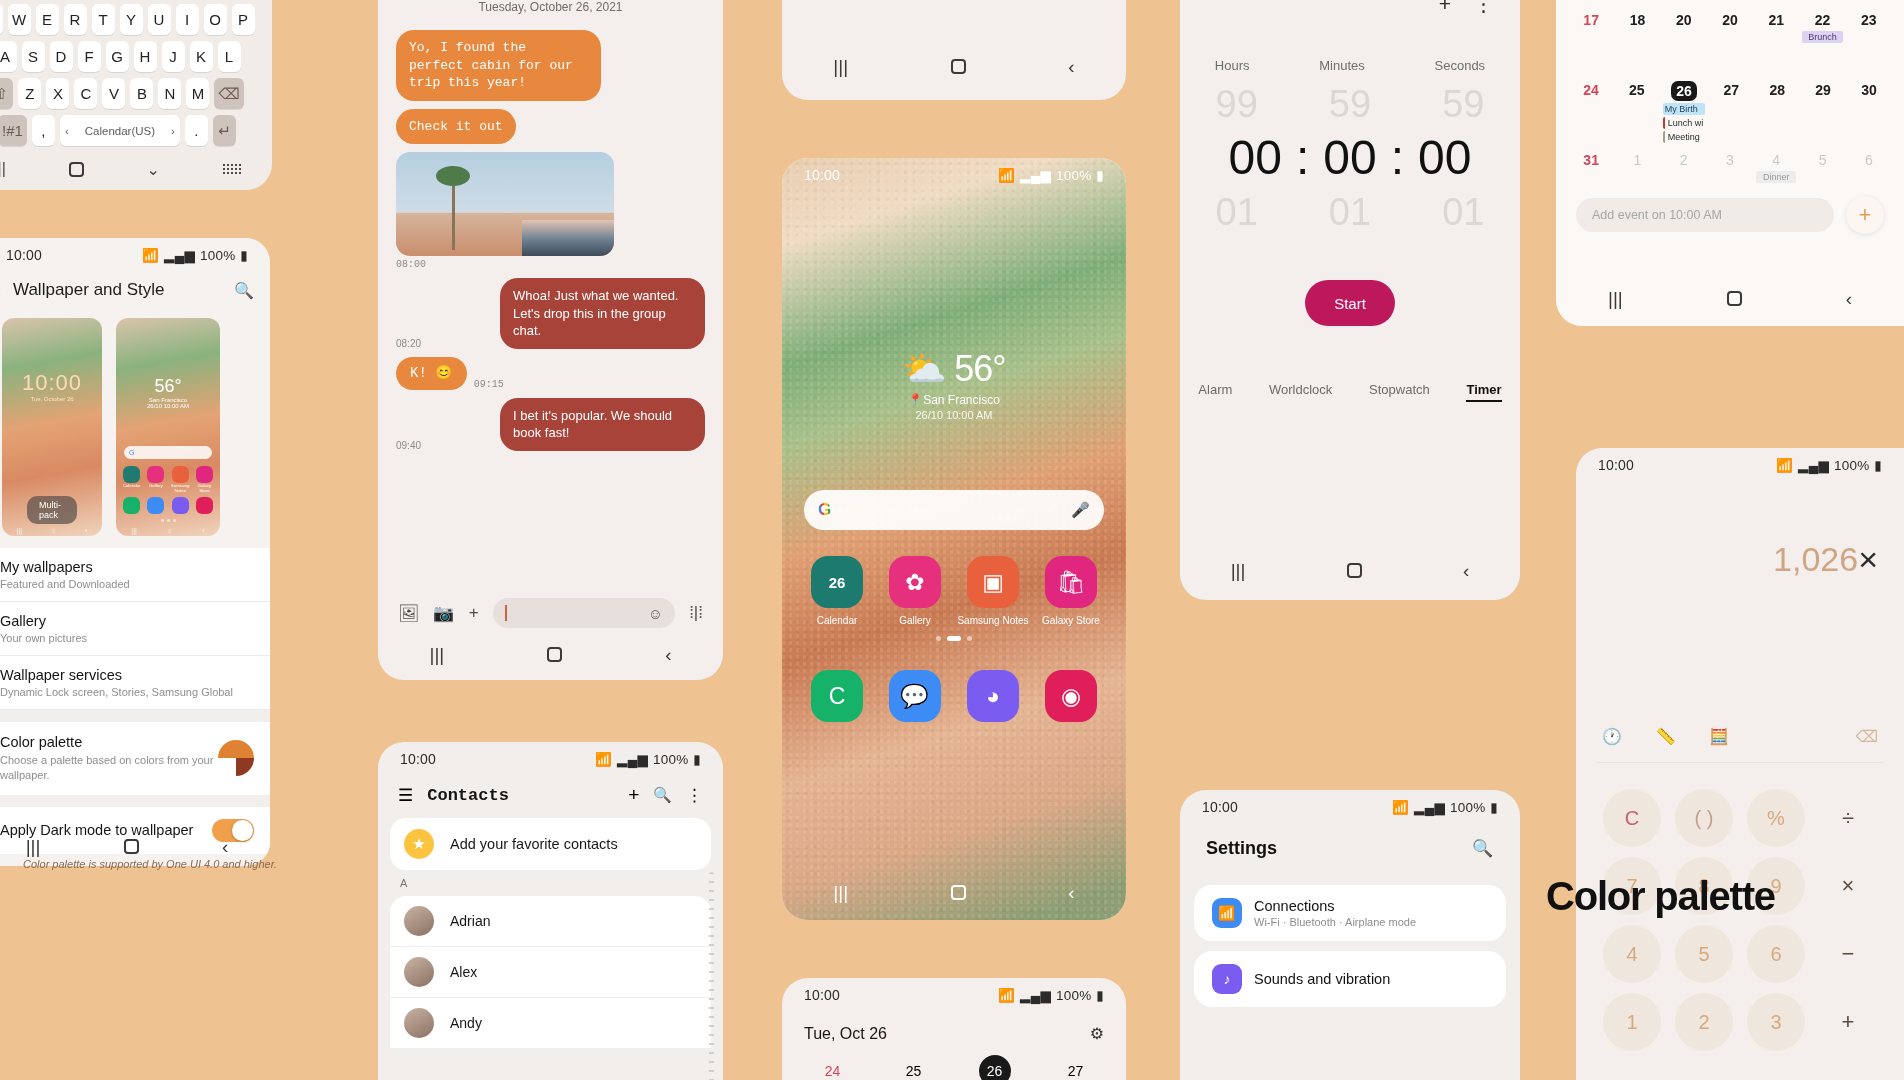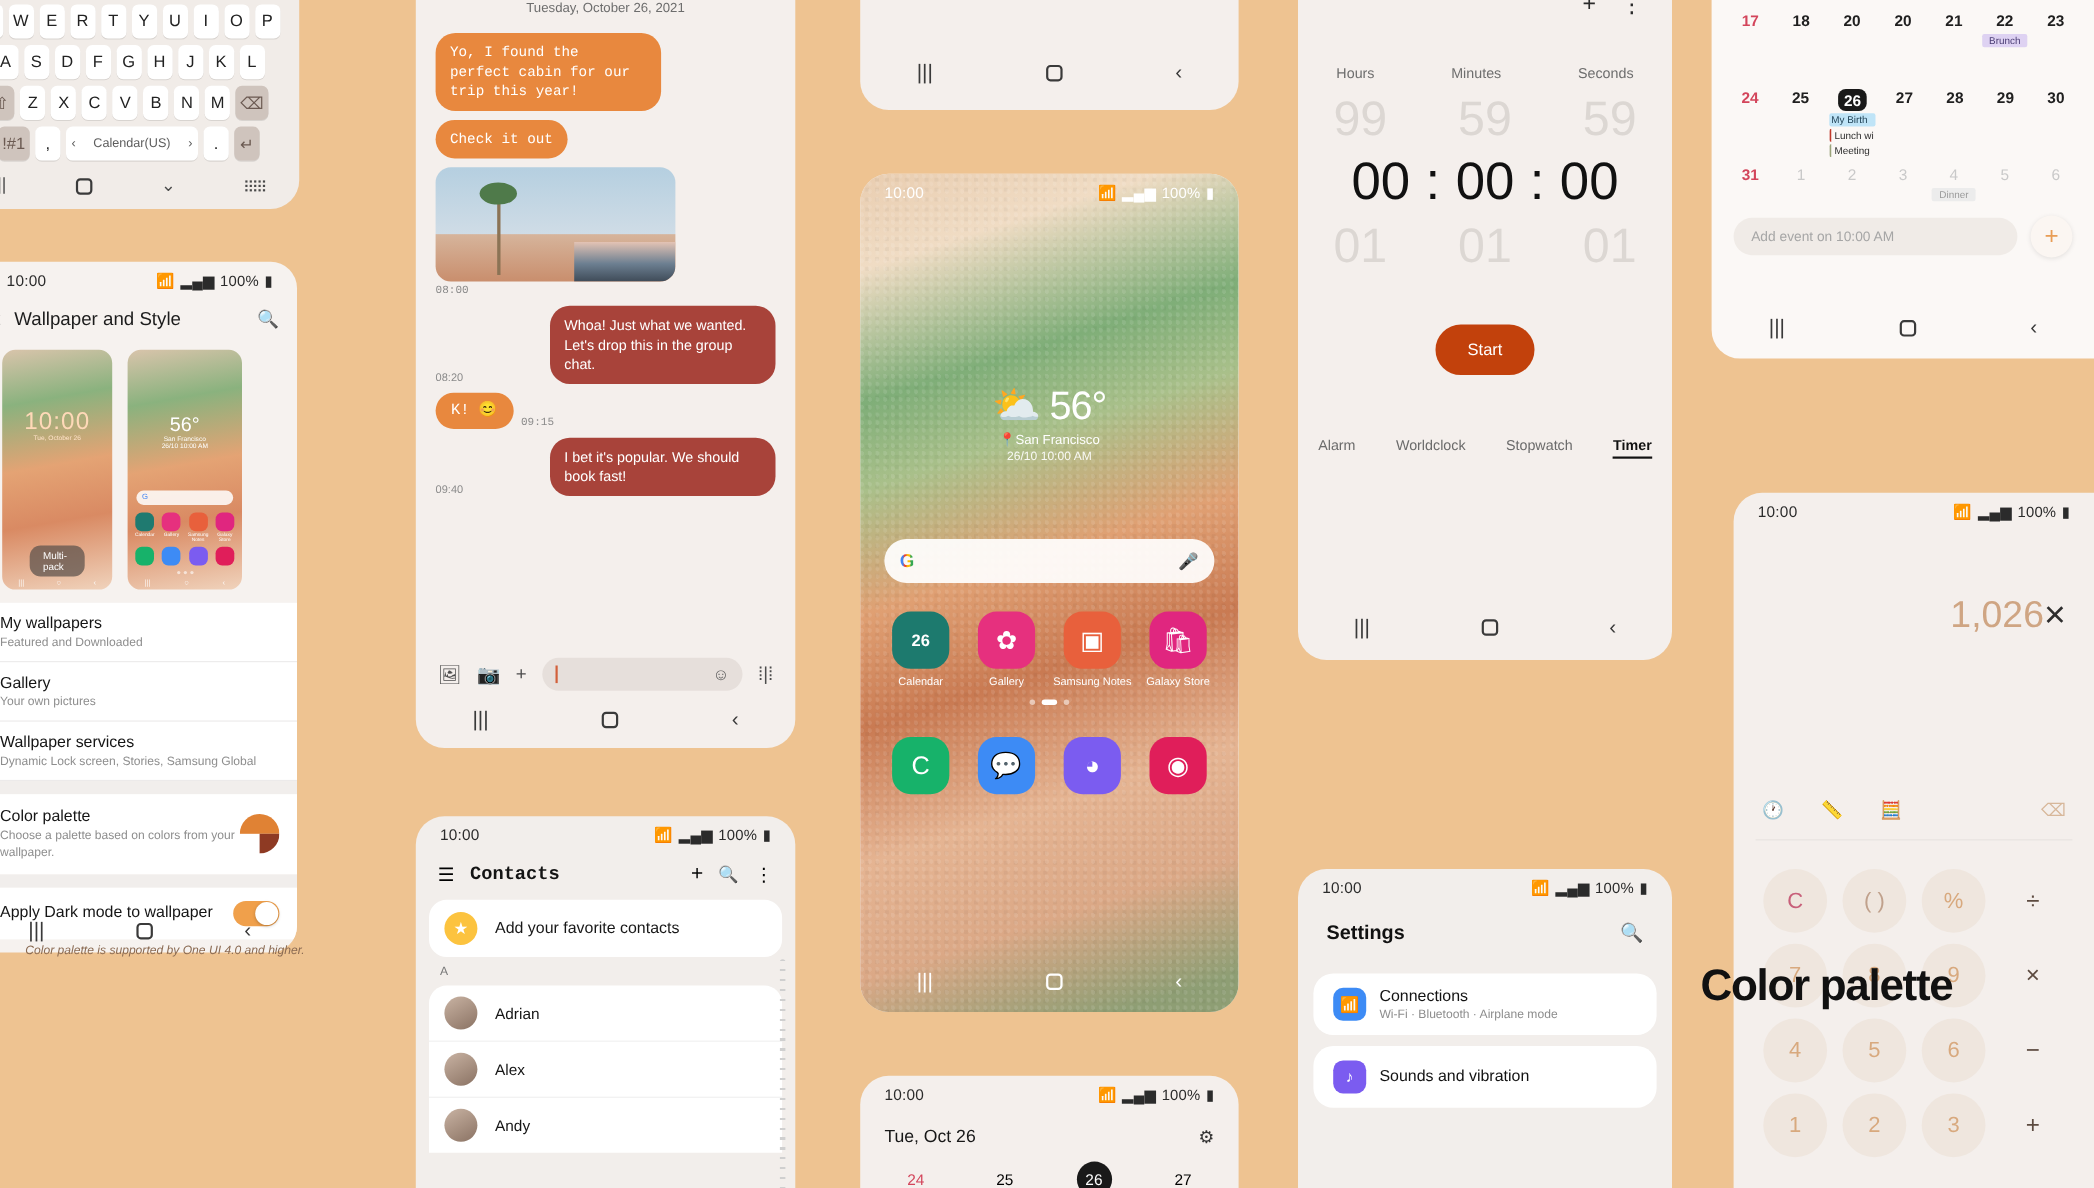--- a/index.html
+++ b/index.html
@@ -171,24 +171,24 @@
   .cb-head { display:flex; align-items:center; justify-content:space-between; padding: 12px 22px 6px; }
   .cb-title { font-size:16px; color:#171717; }
   .cb-days { display:flex; justify-content:space-around; padding: 6px 10px 0; }
   .cb-day { width:32px; height:32px; border-radius:50%; display:flex; align-items:center;
             justify-content:center; font-size:14px; }
 
   
   #clk { left: 1180px; top: -30px; width: 340px; height: 630px; border-radius: 0 0 26px 26px; background:#f4efec;}
   .clk-top { display:flex; justify-content:flex-end; gap:22px; padding: 22px 26px 0; color:#2b2b2b; font-size:21px;}
   .clk-labels { display:flex; justify-content:space-around; margin-top: 42px; font-size:13px; color:#6e6e6e; }
-  .clk-ghost { display:flex; justify-content:space-around; font-size:44px; color:#dcd7d3; font-weight:300; }
+  .clk-ghost { display:flex; justify-content:space-around; font-size:38px; color:#dcd7d3; font-weight:300; }
   .clk-main { display:flex; justify-content:center; align-items:baseline; gap:14px;
               font-size:48px; color:#111; font-weight:400; }
-  .start-btn { width:90px; height:46px; border-radius:24px; background:#c2410c; color:#fff;
+  .start-btn { width:90px; height:46px; border-radius:24px; background:#be185d; color:#fff;
                display:flex; align-items:center; justify-content:center; font-size:15px;
                margin: 46px auto 0; }
   .clk-tabs { display:flex; justify-content:space-around; margin-top:56px; font-size:13px; color:#6b6b6b; }
   .clk-tabs .on { color:#111; font-weight:bold; border-bottom:2px solid #111; padding-bottom:3px; }
   #clk .navbar { position:absolute; bottom:10px; left:0; right:0; }
 
   
   #set { left: 1180px; top: 790px; width: 340px; height: 300px; border-radius: 26px 26px 0 0; background:#f2eeeb;}
   .set-head { display:flex; align-items:center; justify-content:space-between; padding: 14px 26px 10px; }
   .set-title { font-size:18px; font-weight:bold; color:#111; }

